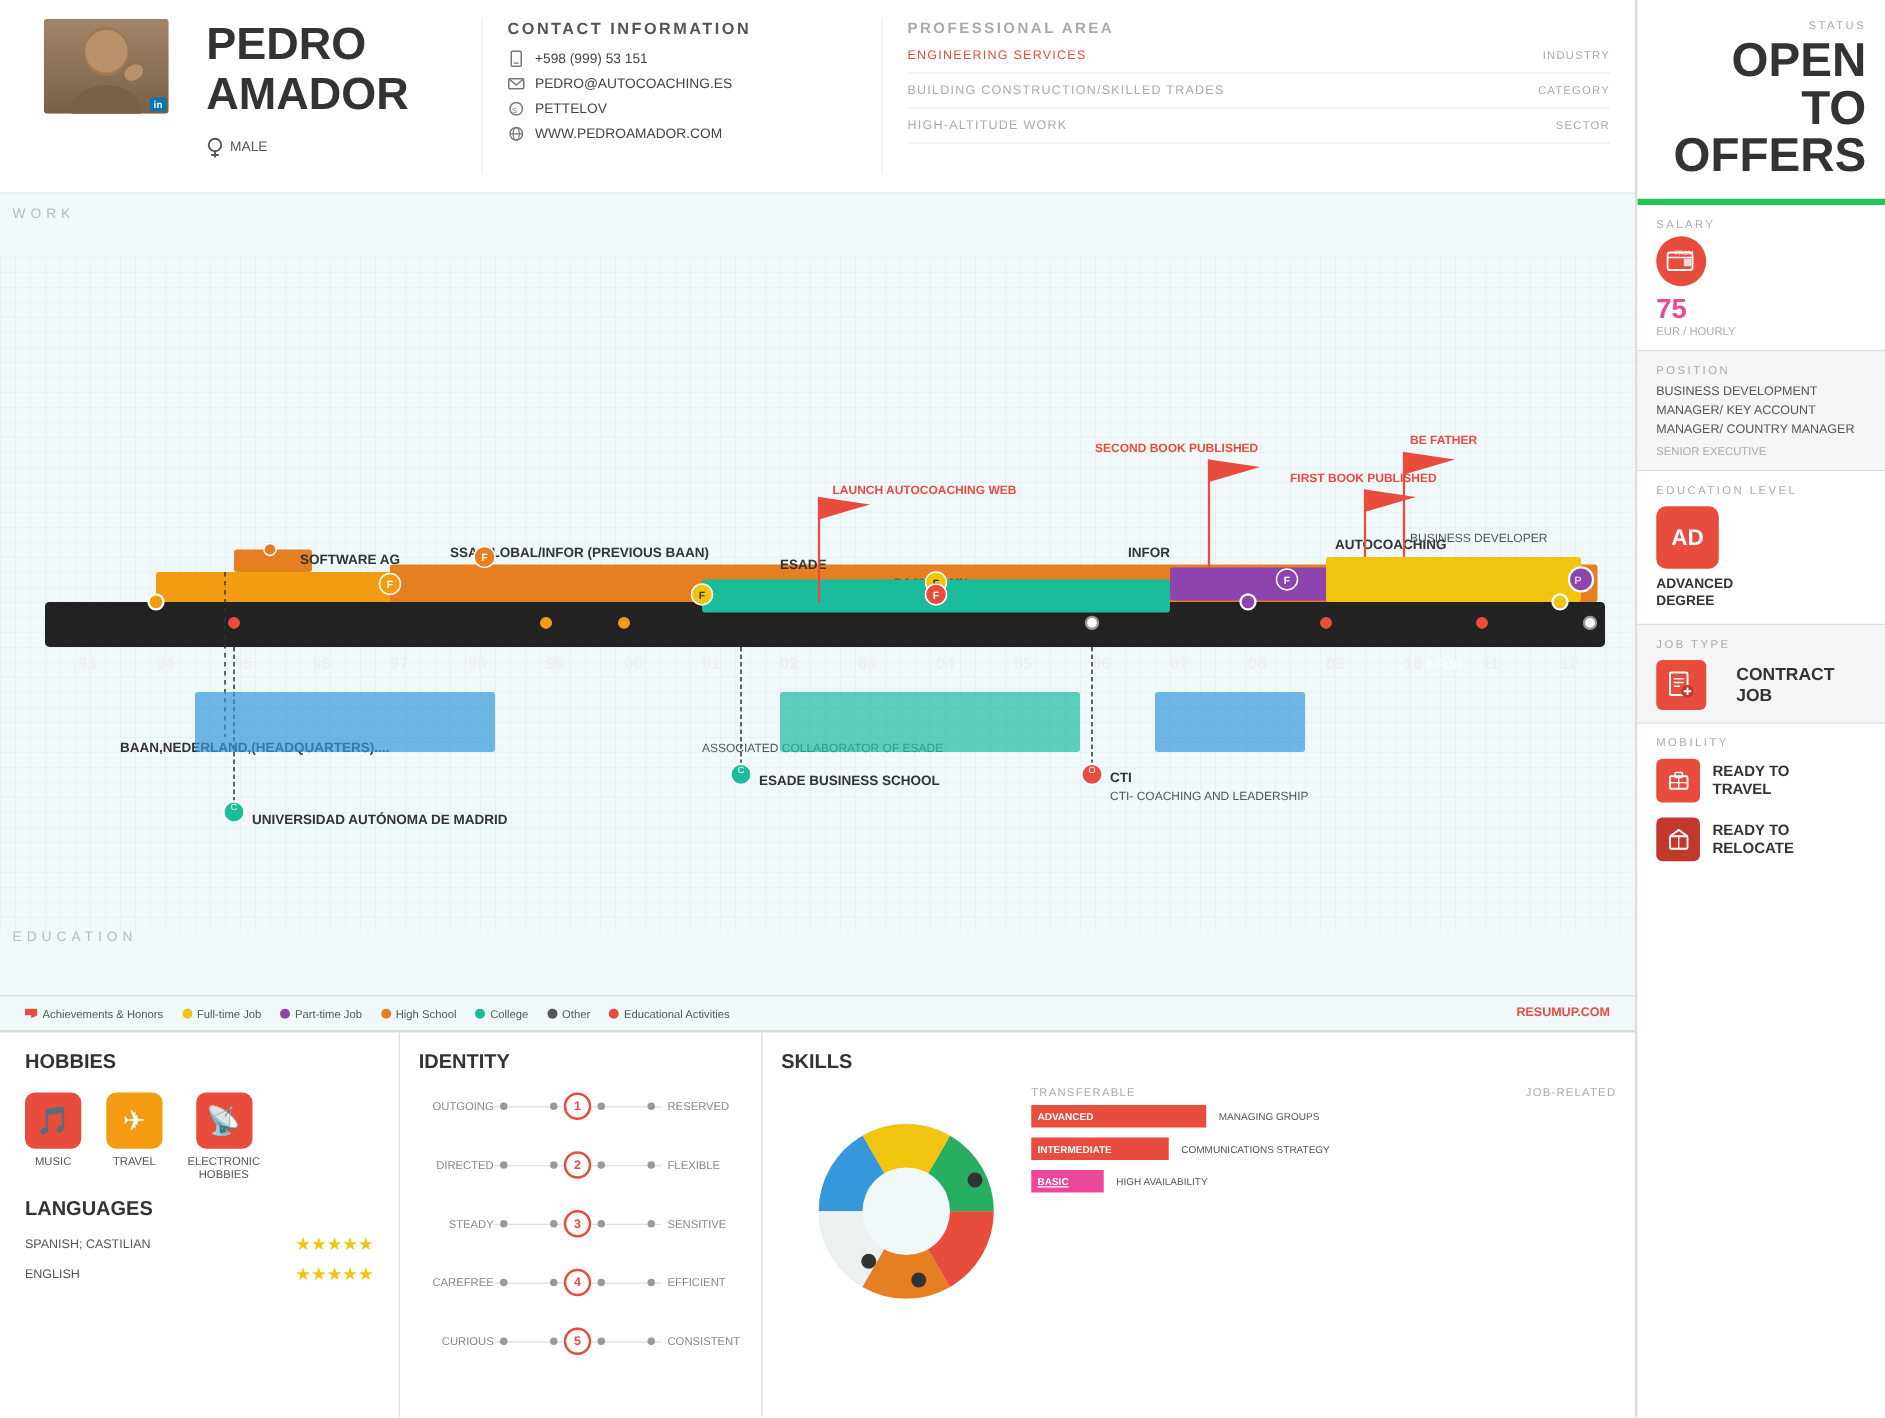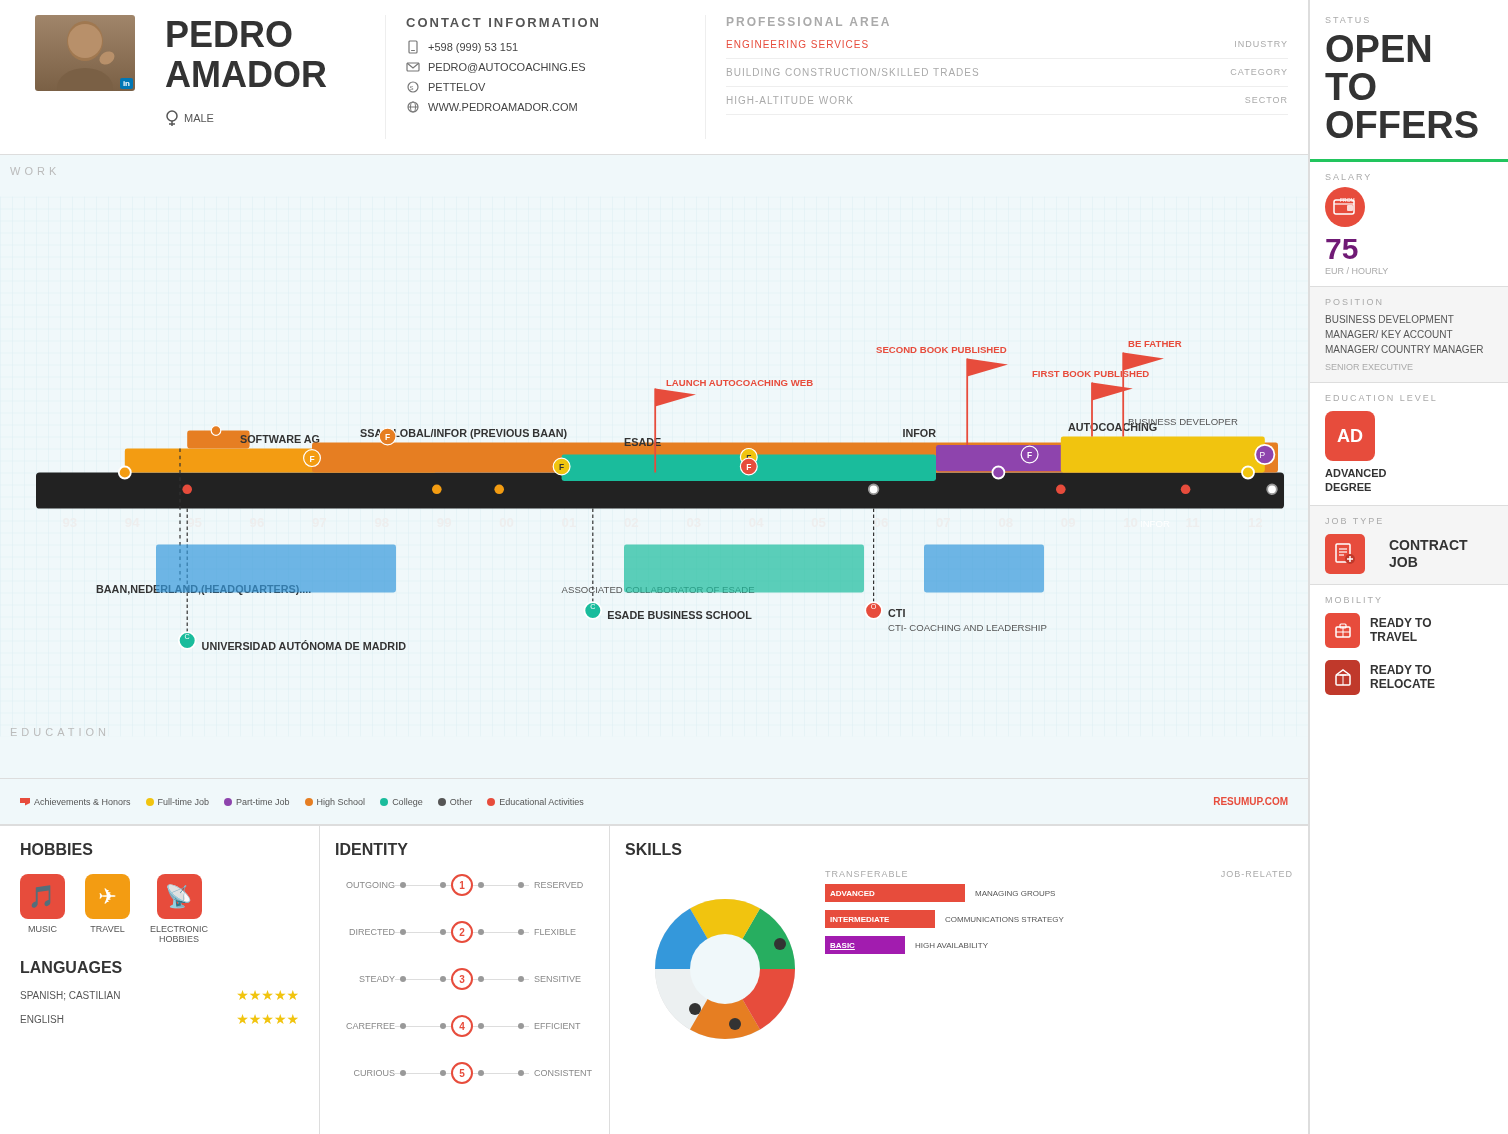--- a/index.html
+++ b/index.html
@@ -178,21 +178,21 @@
     
     .legend-bar {
       background: #f0f8fa;
       padding: 5px 20px;
       display: flex;
       align-items: center;
       gap: 15px;
       font-size: 9px;
       color: #555;
       border-top: 1px solid #ddd;
-      height: 46px;
+      height: 28px;
     }
     .legend-item {
       display: flex;
       align-items: center;
       gap: 4px;
     }
     .legend-flag {
       width: 10px;
       height: 8px;
       background: #e74c3c;
@@ -358,41 +358,42 @@
       align-items: center;
       padding-left: 5px;
       color: #fff;
       font-size: 8px;
       font-weight: bold;
       text-transform: uppercase;
     }
     .skill-bar.expert { background: #e74c3c; width: 180px; }
     .skill-bar.advanced { background: #e74c3c; width: 140px; }
     .skill-bar.intermediate { background: #e74c3c; width: 110px; }
-    .skill-bar.basic { background: #a21caf; width: 80px; text-decoration: underline; }
+    .skill-bar.basic { background: #ec4899; width: 58px; text-decoration: underline; }
     .skill-related-label {
       font-size: 8px;
       color: #555;
       text-transform: uppercase;
       margin-left: 5px;
     }
 
     
     .right-sidebar {
       width: 200px;
       background: #f5f5f5;
       display: flex;
       flex-direction: column;
       border-left: 2px solid #ddd;
     }
 
     .sidebar-status {
       background: #fff;
       padding: 15px;
-      border-bottom: 3px solid #22c55e;
+      border-bottom: 5px solid #22c55e;
+      text-align: right;
     }
     .status-label {
       font-size: 9px;
       letter-spacing: 2px;
       color: #aaa;
       text-transform: uppercase;
       margin-bottom: 5px;
     }
     .status-value {
       font-size: 38px;
@@ -418,23 +419,23 @@
       width: 40px;
       height: 40px;
       background: #e74c3c;
       border-radius: 50%;
       display: flex;
       align-items: center;
       justify-content: center;
       margin-bottom: 5px;
     }
     .salary-amount {
-      font-size: 30px;
+      font-size: 22px;
       font-weight: 900;
-      color: #701a75;
+      color: #ec4899;
     }
     .salary-per {
       font-size: 9px;
       color: #aaa;
       text-transform: uppercase;
     }
 
     .sidebar-position {
       background: #f5f5f5;
       padding: 10px 15px;

